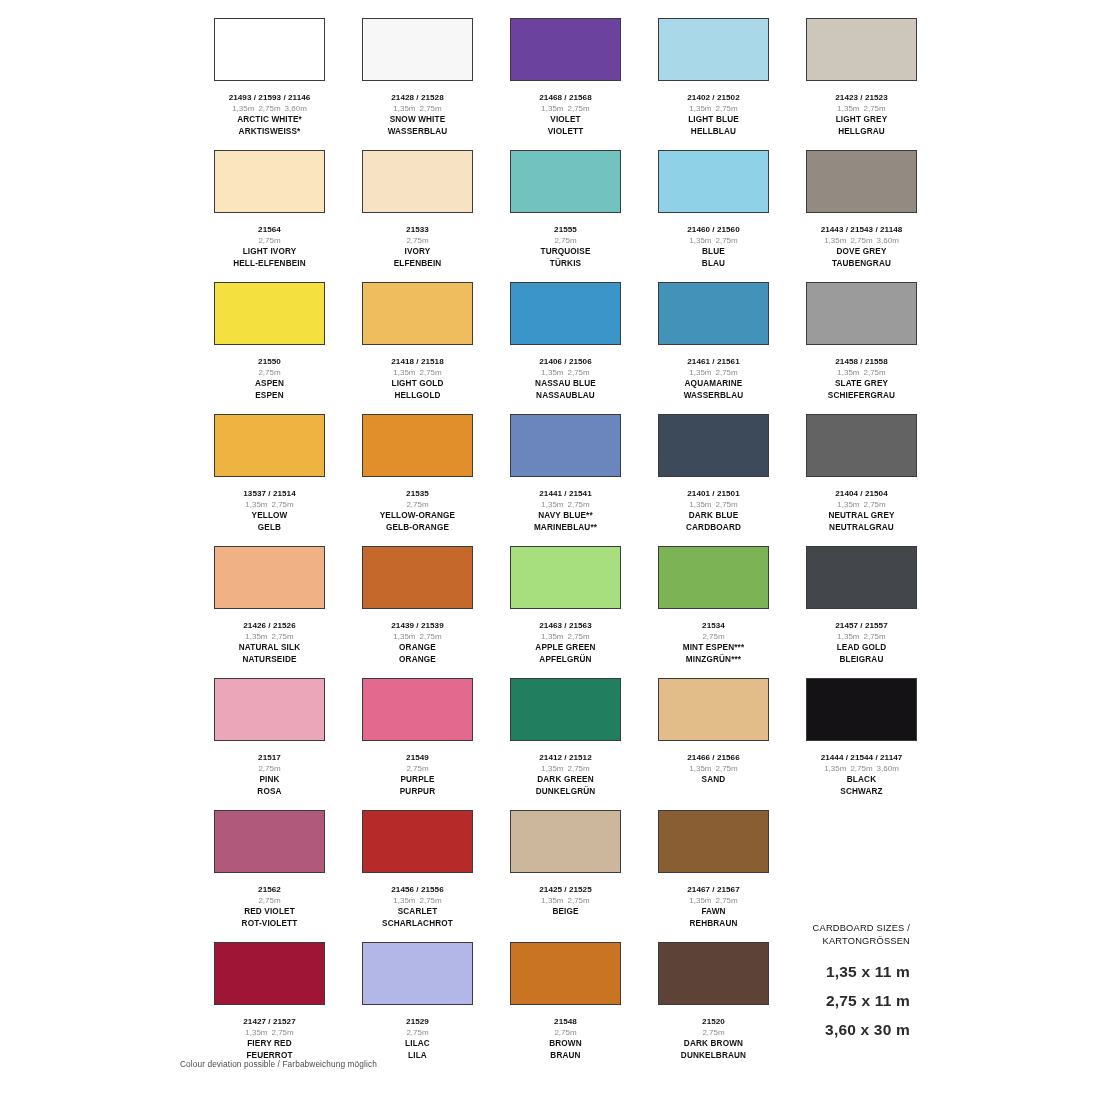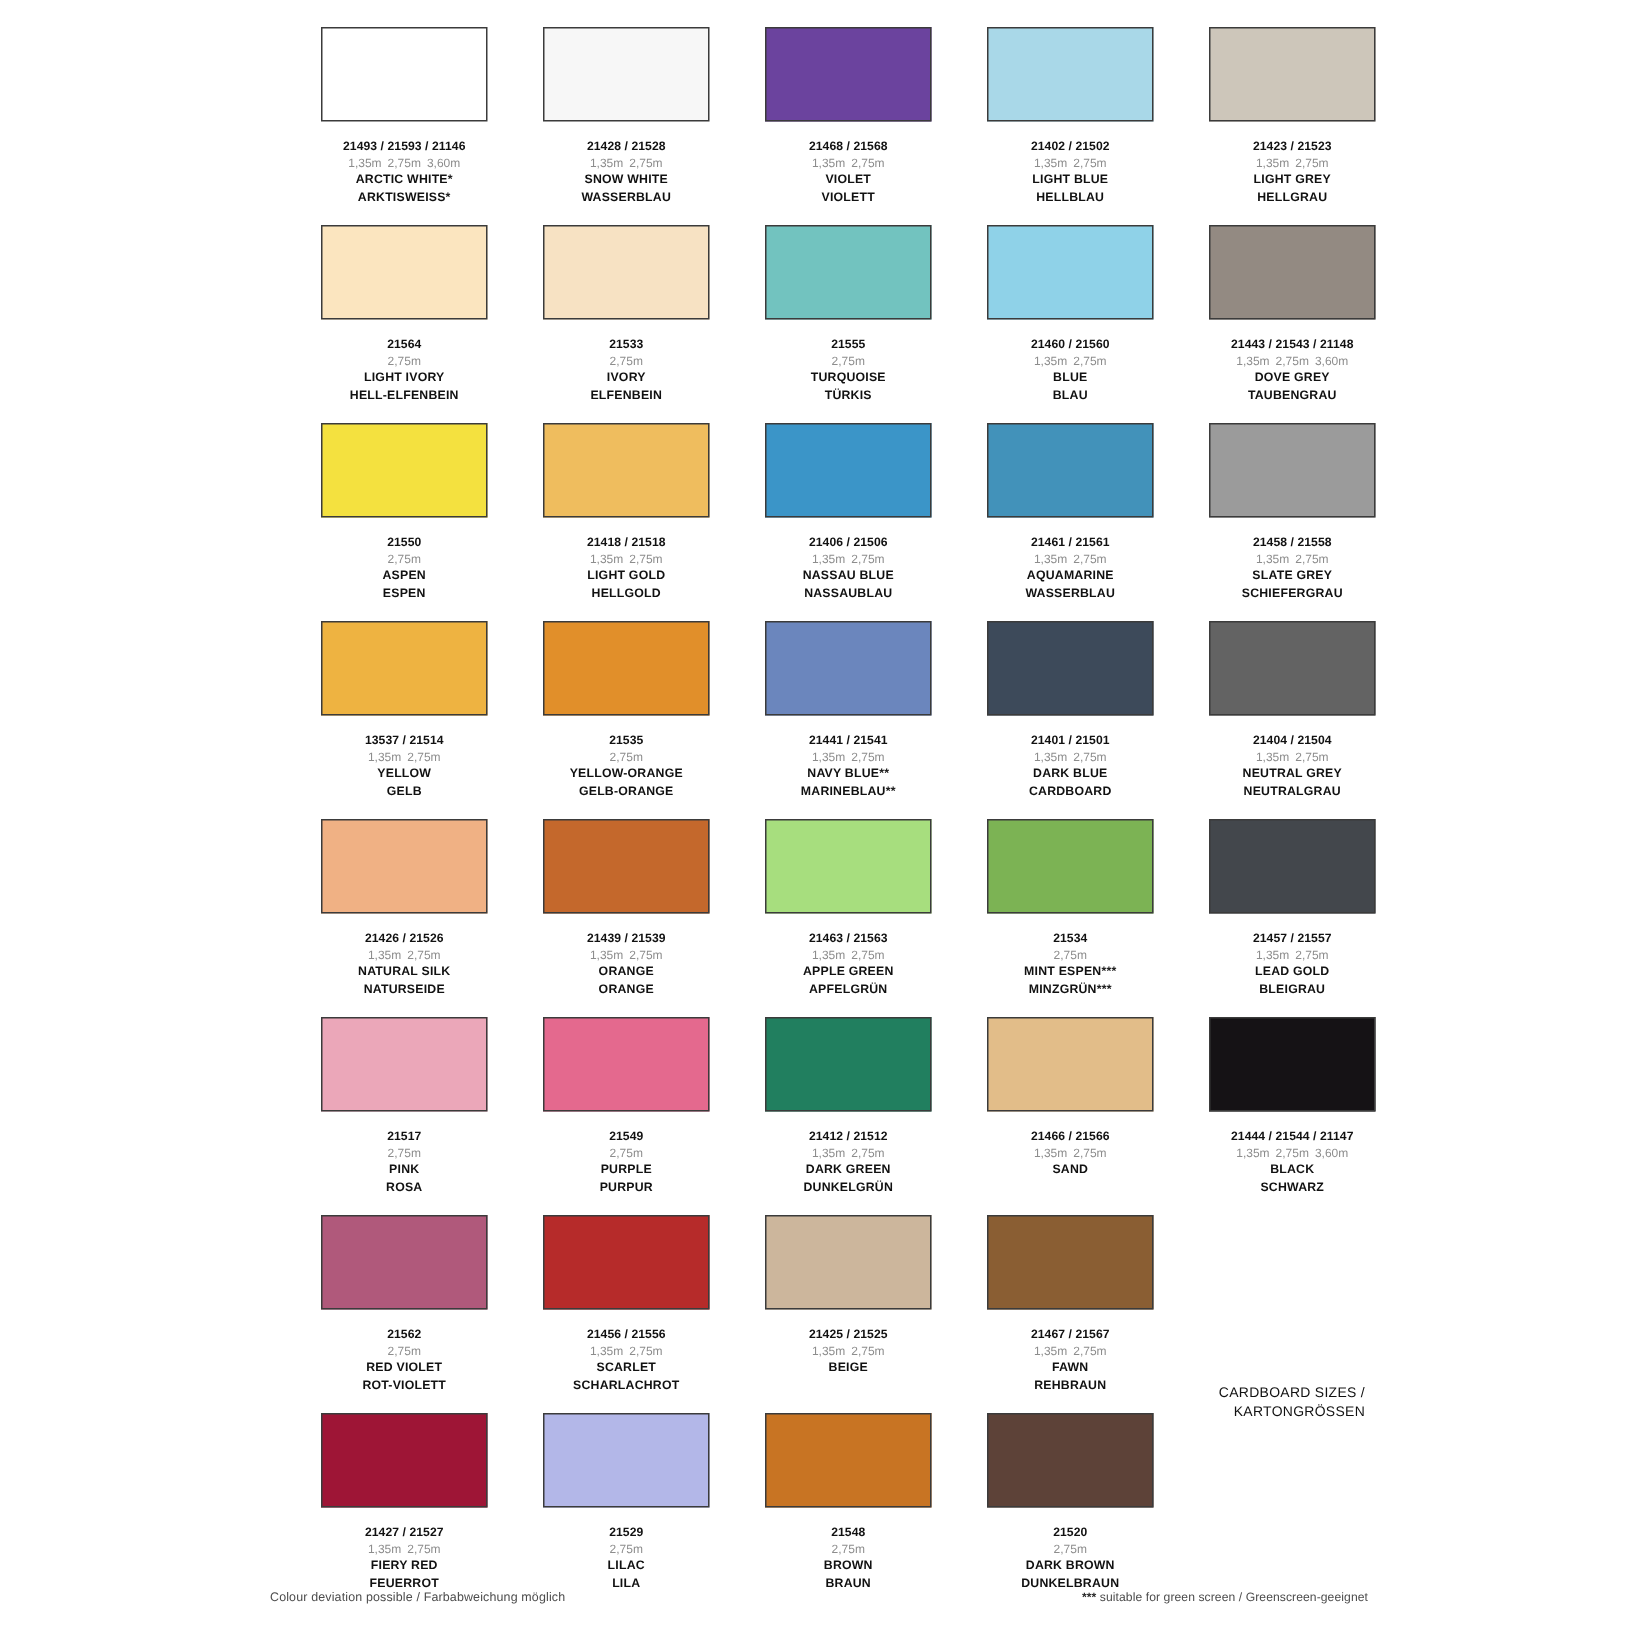--- a/index.html
+++ b/index.html
@@ -572,22 +572,23 @@
           <div class="name-de">DUNKELBRAUN</div>
         </div>
       </div>
       <div class="cell spacer-cell"></div>
     </div>
   </div>
 
 <div id="sizes-legend">
   <div class="legend-title">CARDBOARD SIZES /</div>
   <div class="legend-title">KARTONGRÖSSEN</div>
-</div>
-
-<div id="footer-left">Colour deviation possible / Farbabweichung möglich</div>
-
-<div id="footer-notes">
-  <div class="note">
-    <span class="star">***</span>
-    <span>suitable for green screen / Greenscreen-geeignet</span>
+  <div class="sizes-block">
+    <div class="size-line">1,35 x 11 m</div>
+    <div class="size-line">2,75 x 11 m</div>
+    <div class="size-line">3,60 x 30 m</div>
   </div>
 </div>
 
+<div id="footer-left">Colour deviation possible / Farbabweichung möglich</div>
+
+<div id="footer-notes">
+</div>
+
 </body></html>

